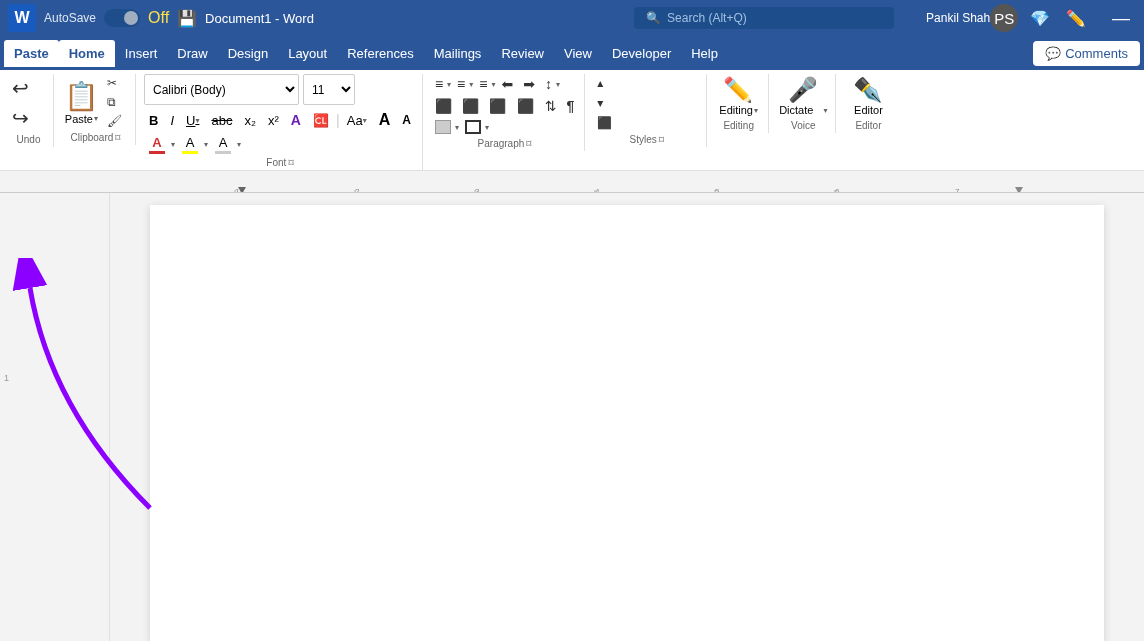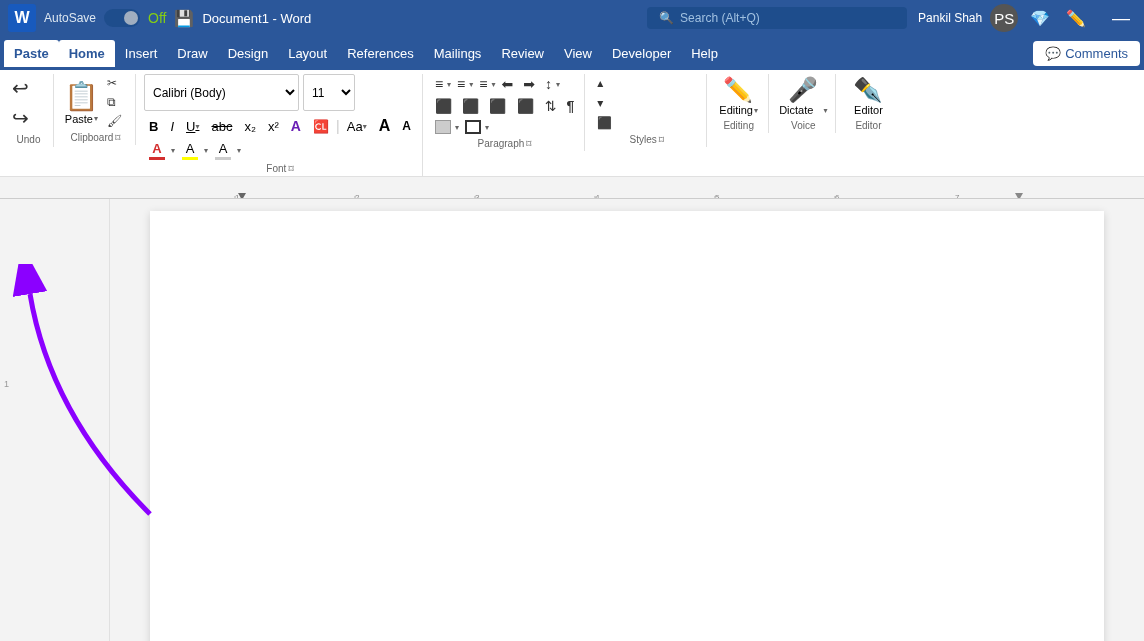--- a/index.html
+++ b/index.html
@@ -7,30 +7,30 @@
 
     
     #title-bar {
       display: flex; align-items: center; background: #2b579a; color: white;
       height: 36px; padding: 0 8px; gap: 8px;
     }
     #word-icon { width: 28px; height: 28px; background: #185abd; color: white; font-weight: bold; font-size: 16px; display: flex; align-items: center; justify-content: center; border-radius: 3px; }
     .autosave-label { color: #dce6f0; font-size: 12px; }
     .toggle-btn { background: #1e4d8c; border: none; border-radius: 10px; width: 36px; height: 18px; display: flex; align-items: center; cursor: pointer; padding: 2px; }
     .toggle-knob { width: 14px; height: 14px; background: #a0aec0; border-radius: 50%; margin-left: auto; }
-    .toggle-off-label { color: #84cc16; font-size: 14px; }
+    .toggle-off-label { color: #fde047; font-size: 16px; }
     .save-icon { color: white; font-size: 16px; cursor: pointer; }
     .doc-title { color: white; font-size: 13px; flex: 1; }
     #search-bar {
       background: #1e4d8c; border: none; border-radius: 4px; color: white;
       padding: 4px 12px; width: 260px; font-size: 12px; display: flex; align-items: center; gap: 6px;
     }
     #search-bar input { background: transparent; border: none; color: white; font-size: 12px; outline: none; width: 200px; }
     #search-bar input::placeholder { color: #a0c0e0; }
-    .user-area { display: flex; align-items: center; gap: 8px; margin-left: 3px; }
+    .user-area { display: flex; align-items: center; gap: 0; margin-left: 24px; }
     .user-name { color: white; font-size: 12px; }
     .user-avatar { width: 28px; height: 28px; border-radius: 50%; background: #555; overflow: hidden; display: flex; align-items: center; justify-content: center; color: white; font-size: 15px; }
     .title-icon { color: white; font-size: 16px; cursor: pointer; padding: 0 4px; }
     .minimize-btn { color: white; font-size: 18px; cursor: pointer; padding: 0 6px; margin-left: 8px; }
 
     
     #menu-bar {
       display: flex; align-items: center; background: #2b579a; color: white;
       height: 34px; padding: 0 4px;
     }
@@ -62,21 +62,21 @@
       cursor: pointer; padding: 2px 4px; border-radius: 3px;
       font-size: 12px; color: #333; border: none; background: none;
       display: flex; align-items: center; gap: 1px;
     }
     .small-btn-row { display: flex; flex-direction: column; gap: 1px; }
 
     
     .font-selectors { display: flex; gap: 4px; align-items: center; margin-bottom: 2px; }
     .font-select {
       border: 1px solid #ccc; border-radius: 2px; padding: 2px 4px;
-      font-size: 12px; background: white; cursor: pointer; height: 37px;
+      font-size: 12px; background: white; cursor: pointer; height: 31px;
     }
     .font-select-wide { width: 155px; }
     .font-select-narrow { width: 52px; }
 
     
     .fmt-btn {
       border: 1px solid transparent; border-radius: 2px; padding: 1px 4px;
       font-size: 13px; cursor: pointer; background: none; height: 22px;
       display: flex; align-items: center; justify-content: center;
     }

